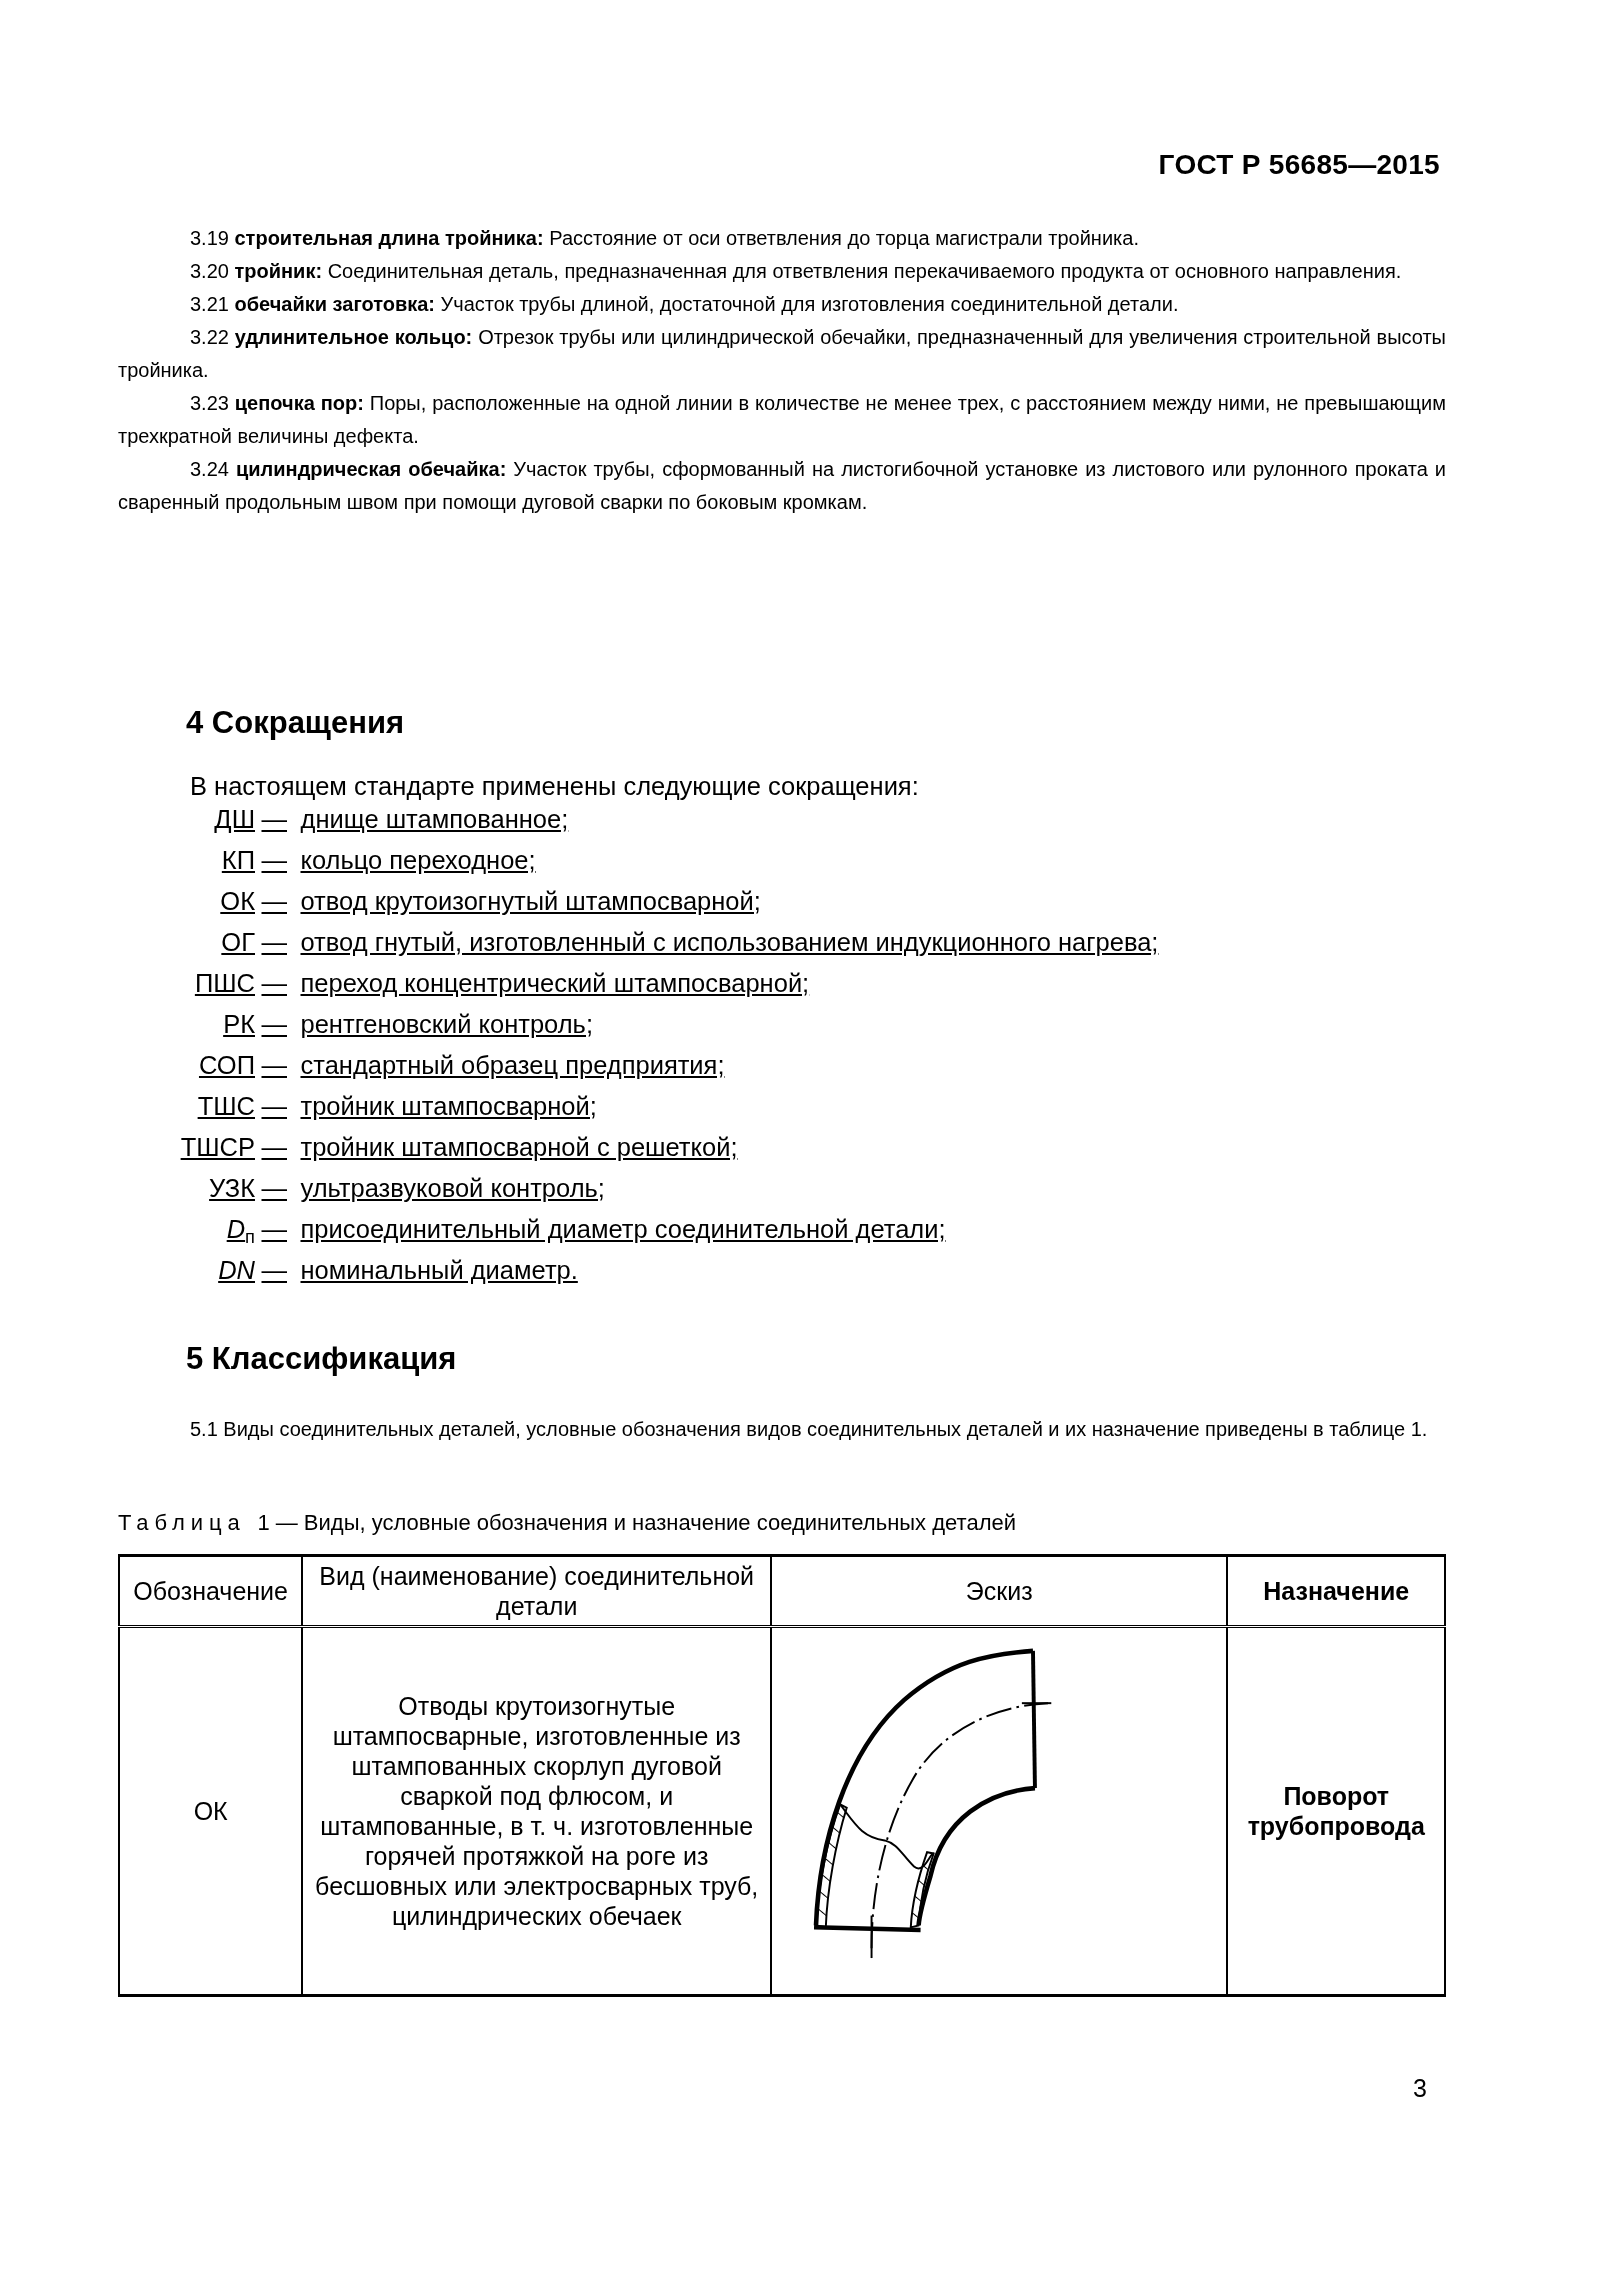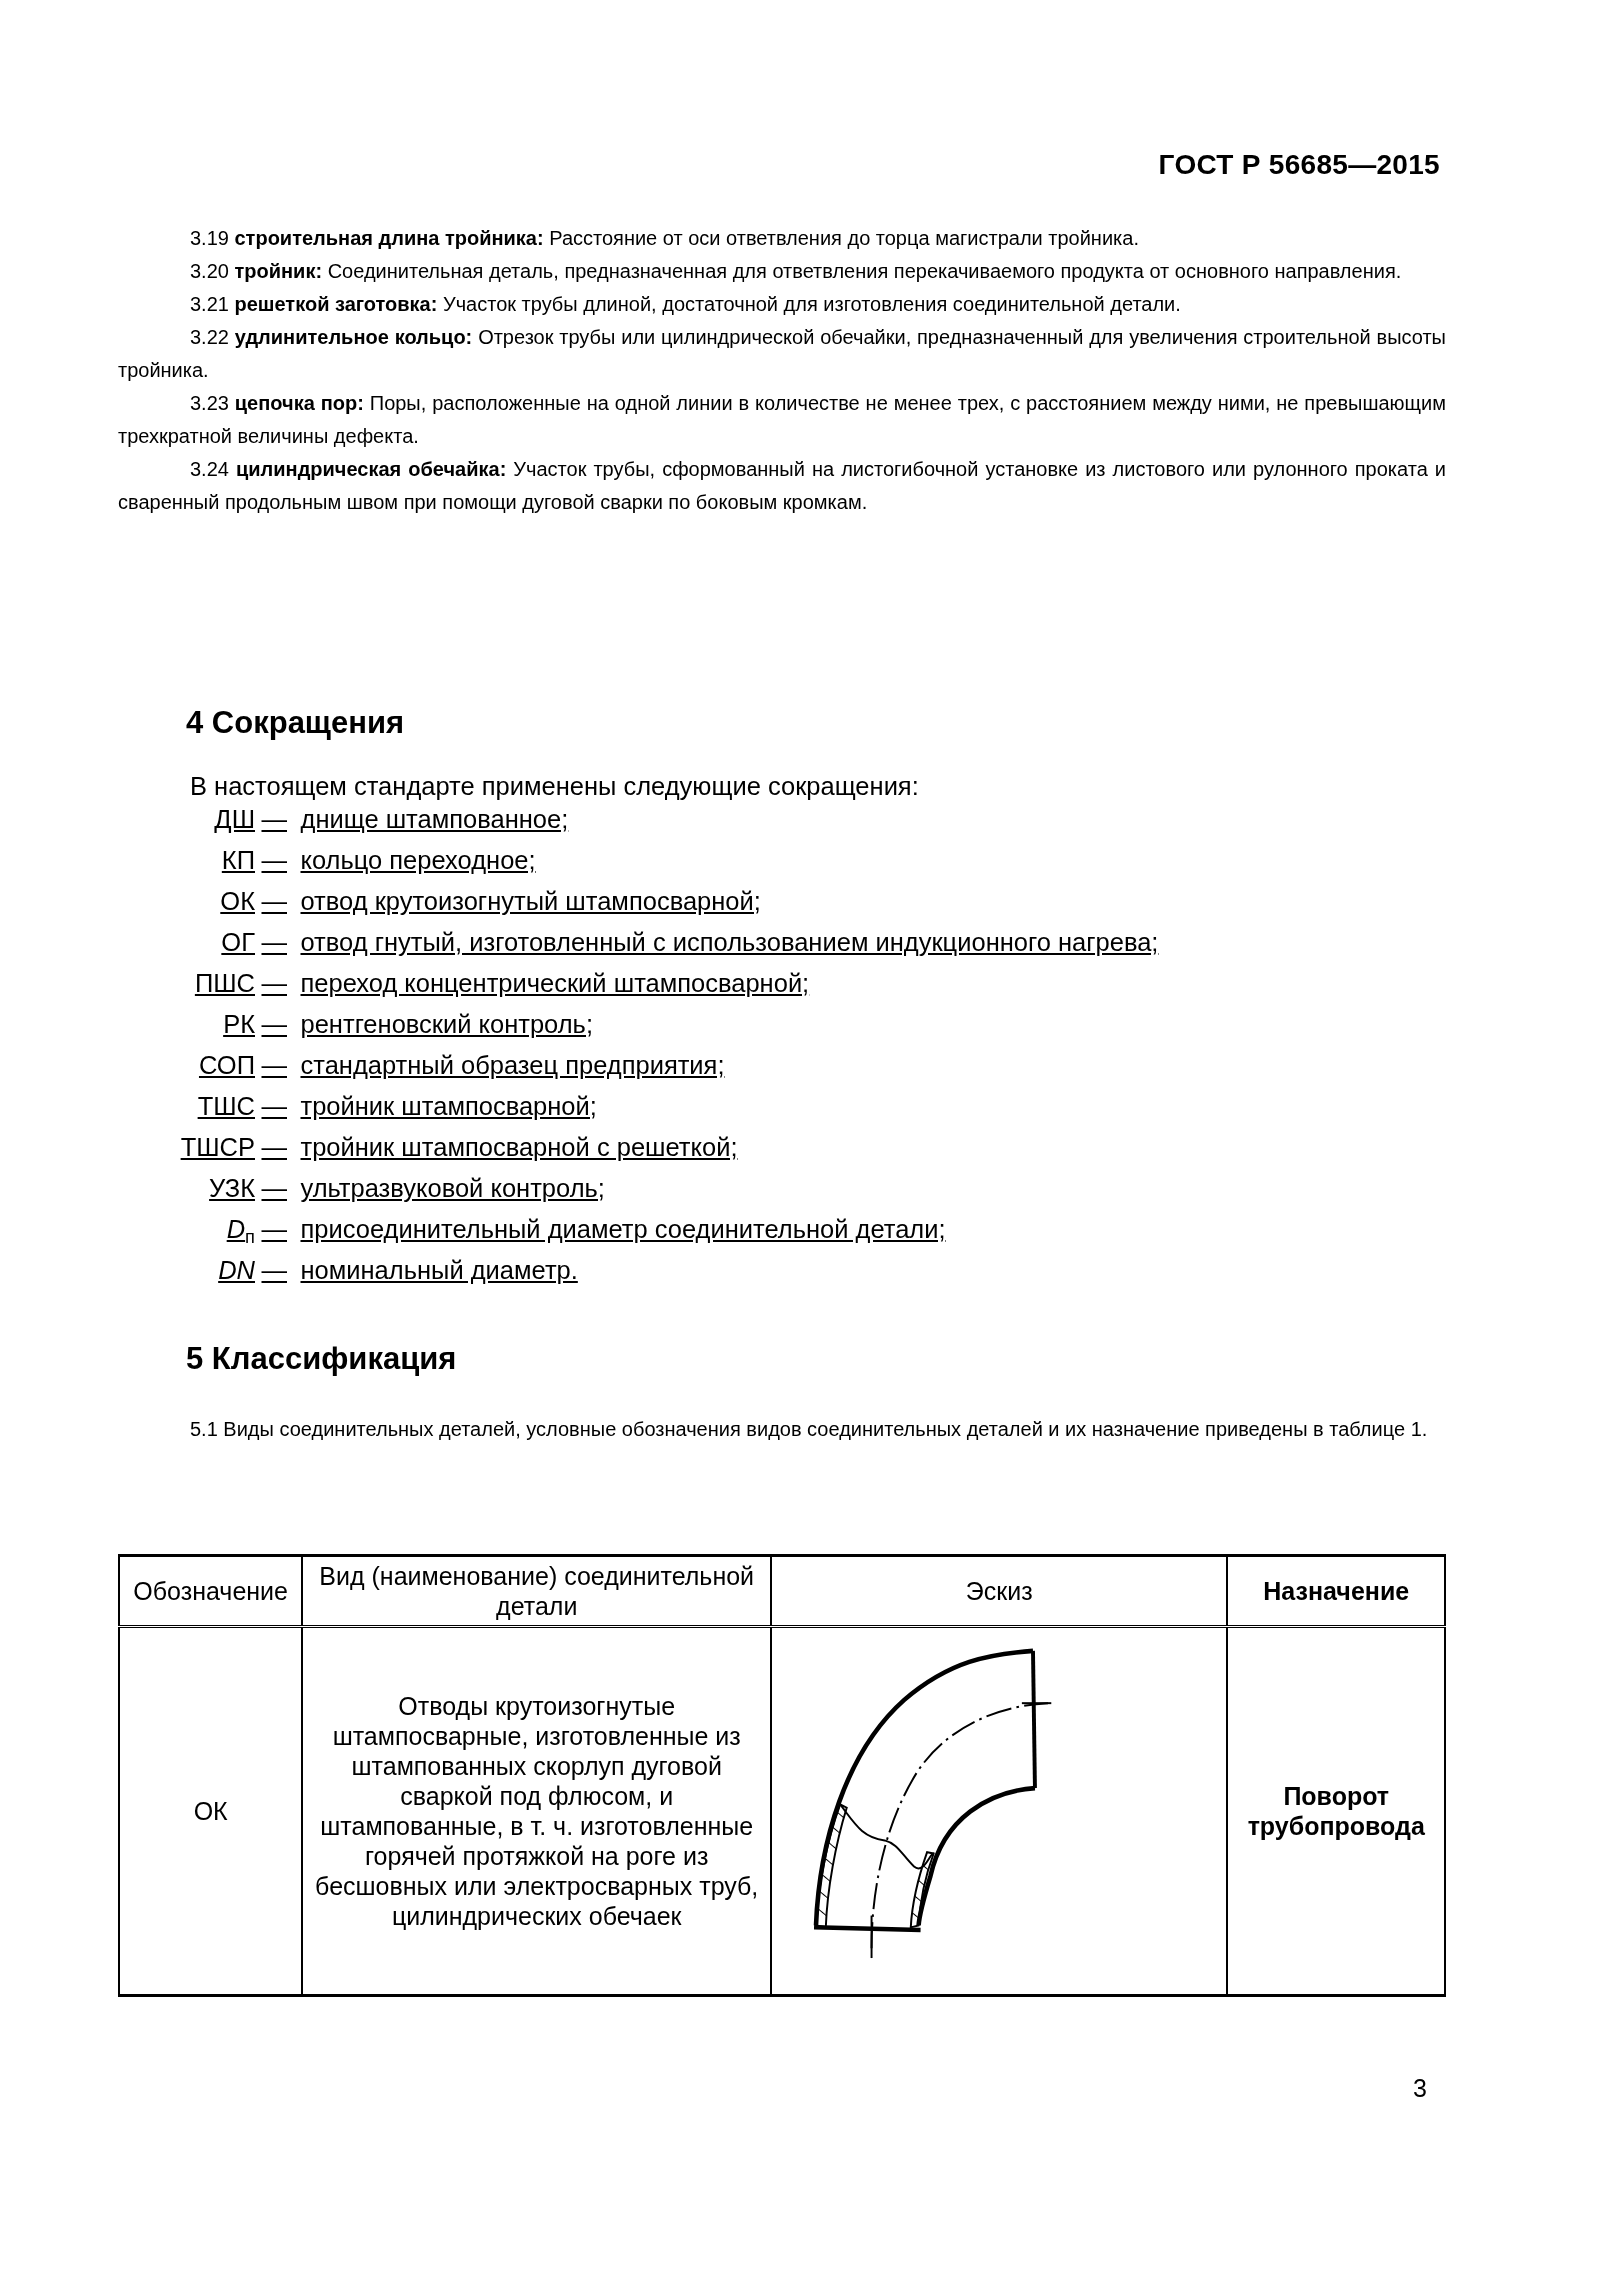--- a/index.html
+++ b/index.html
@@ -37,21 +37,21 @@
 </head>
 <body>
 
 <div class="page">
 
   <div class="header-code">ГОСТ Р 56685—2015</div>
 
   <div class="body-text" style="top:222px;">
     <p class="para"><span>3.19</span> <b>строительная длина тройника:</b> <span>Расстояние от оси ответвления до торца магистрали тройника.</span></p>
     <p class="para"><span>3.20</span> <b>тройник:</b> <span>Соединительная деталь, предназначенная для ответвления перекачиваемого продукта от основного направления.</span></p>
-    <p class="para"><span>3.21</span> <b>решеткой заготовка:</b> <span>Участок трубы длиной, достаточной для изготовления соединительной детали.</span></p>
+    <p class="para"><span>3.21</span> <b>обечайки заготовка:</b> <span>Участок трубы длиной, достаточной для изготовления соединительной детали.</span></p>
     <p class="para"><span>3.22</span> <b>удлинительное кольцо:</b> <span>Отрезок трубы или цилиндрической обечайки, предназначенный для увеличения строительной высоты тройника.</span></p>
     <p class="para"><span>3.23</span> <b>цепочка пор:</b> <span>Поры, расположенные на одной линии в количестве не менее трех, с расстоянием между ними, не превышающим трехкратной величины дефекта.</span></p>
     <p class="para"><span>3.24</span> <b>цилиндрическая обечайка:</b> <span>Участок трубы, сформованный на листогибочной установке из листового или рулонного проката и сваренный продольным швом при помощи дуговой сварки по боковым кромкам.</span></p>
   </div>
 
   <div class="section-title" style="top:705px;">4 Сокращения</div>
   <div class="abbr-intro" style="top:772px;">В настоящем стандарте применены следующие сокращения:</div>
 
   <div class="abbr-list">
     <div class="abbr-row">
@@ -114,20 +114,23 @@
         <span class="abbr-dash">—</span>
         <span class="abbr-text">номинальный диаметр.</span>
       </div>
   </div>
 
   <div class="section-title" style="top:1341px;">5 Классификация</div>
   <div class="body-text" style="top:1413px;">
     <p class="para">5.1 Виды соединительных деталей, условные обозначения видов соединительных деталей и их назначение приведены в таблице 1.</p>
   </div>
 
+  <div class="table-caption">
+    <span class="spaced">Таблица 1</span><span>— Виды, условные обозначения и назначение соединительных деталей</span>
+  </div>
 
   <table class="t1">
     <thead>
       <tr>
         <th class="col1">Обозначение</th>
         <th class="col2">Вид (наименование) соединительной детали</th>
         <th class="col3">Эскиз</th>
         <th class="col4">Назначение</th>
       </tr>
     </thead>

